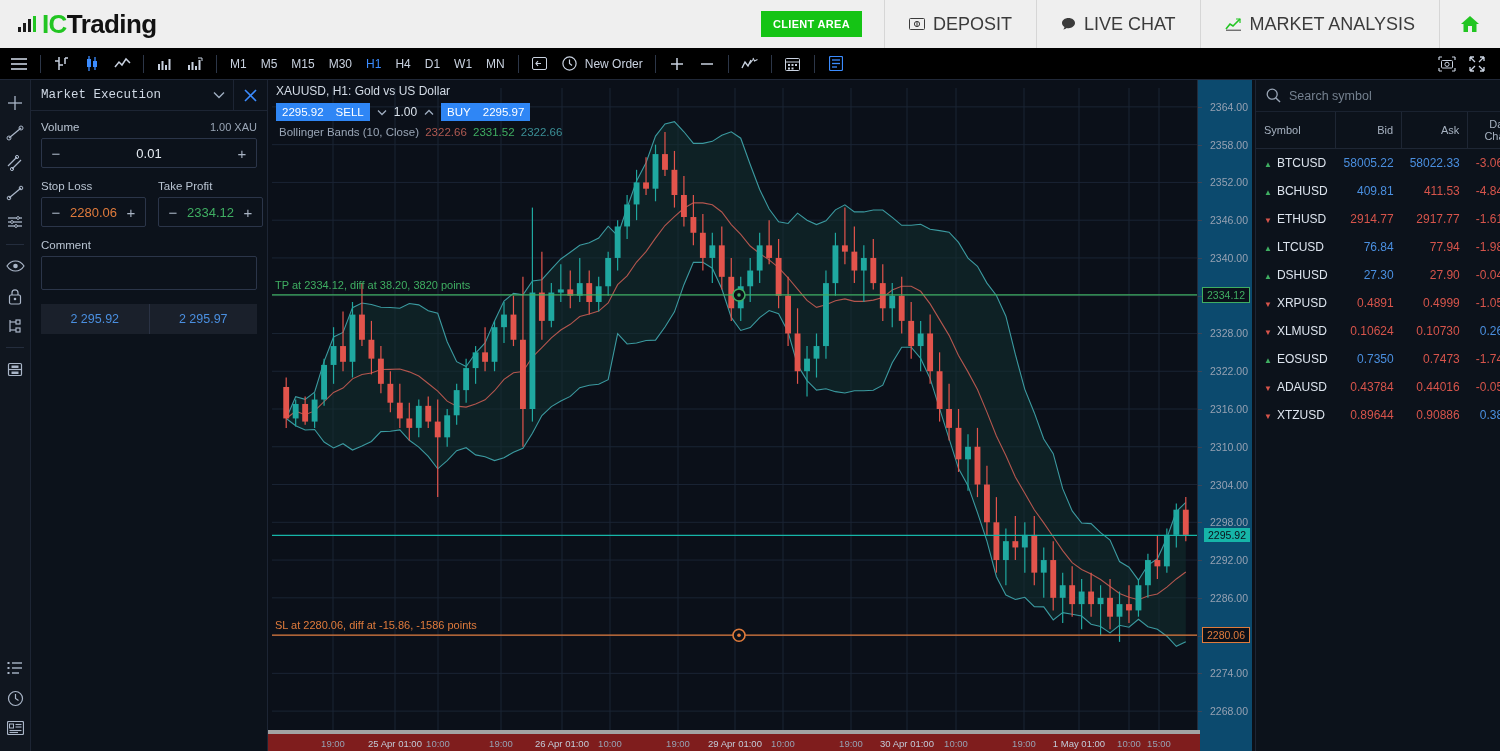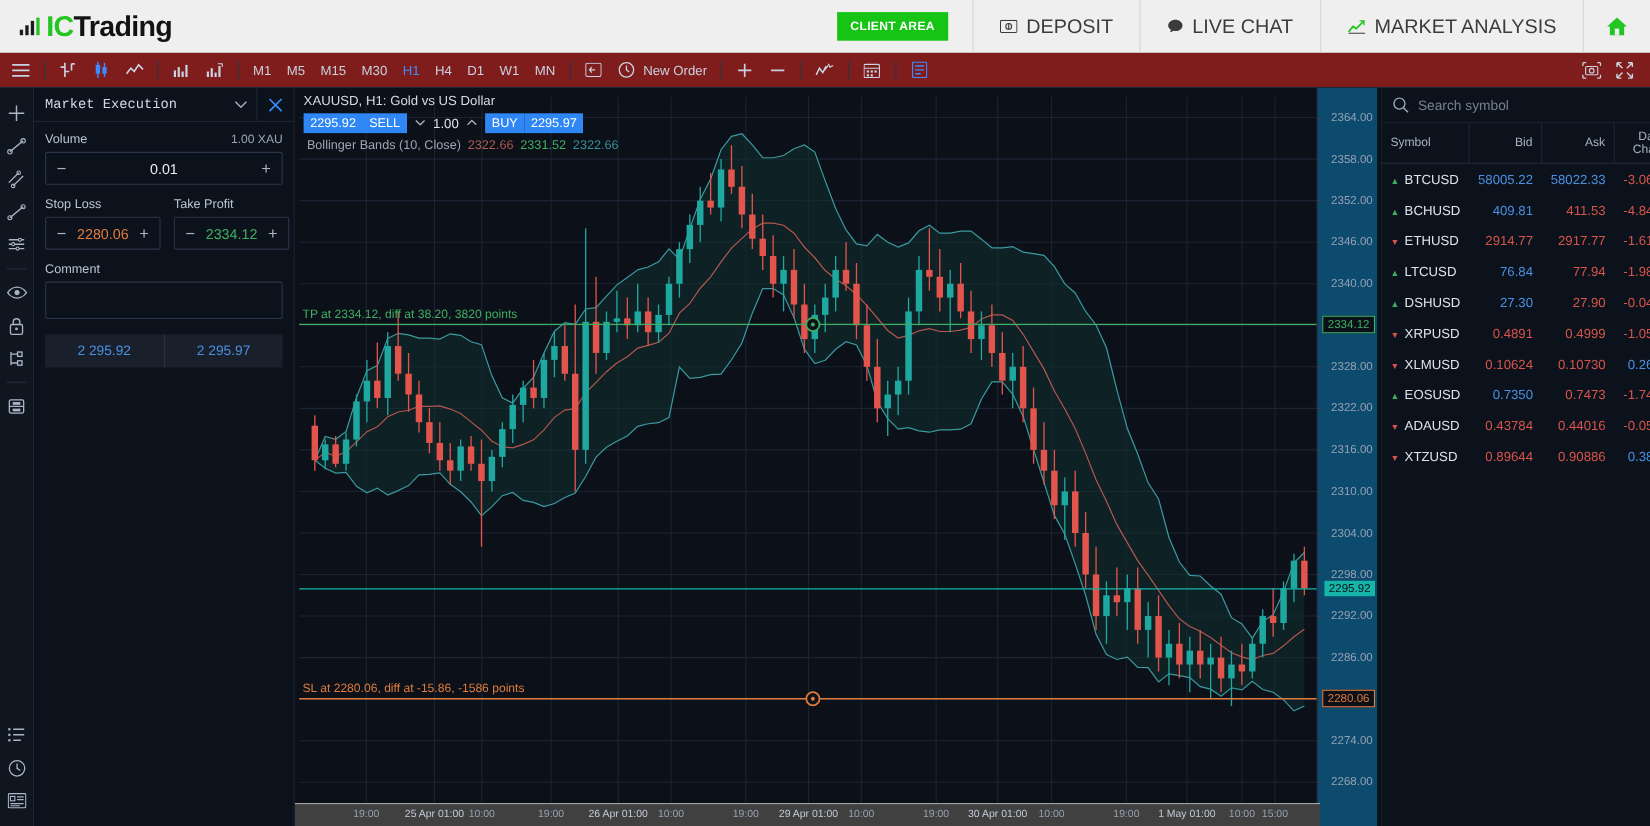--- a/index.html
+++ b/index.html
@@ -42,21 +42,21 @@
     padding: 0 24px;
     border-left: 1px solid #d6d6d6;
     color: #3b3b3b; font-size: 18px;
     cursor: pointer; white-space: nowrap;
   }
   .topnav-item.home { padding: 0 20px; }
   .ic { display: inline-flex; align-items: center; justify-content: center; }
   
   .toolbar {
     height: 32px; width: 1500px;
-    background: #7f1d1d;
+    background: #000000;
     border-bottom: 1px solid #202838;
     display: flex; align-items: center;
     padding-left: 4px;
     color: #c9d2e0;
   }
   .tb-btn {
     width: 30px; height: 30px;
     display: flex; align-items: center; justify-content: center;
     cursor: pointer; border-radius: 2px;
   }
@@ -171,21 +171,21 @@
   .pbadge {
     position: absolute; right: 2px; font-size: 10.5px;
     transform: translateY(-50%); padding: 1px 4px; white-space: nowrap;
   }
   .pbadge.tp { border: 1px solid #3fae62; color: #3fae62; background: #0b1019; }
   .pbadge.cur { background: #16b5a8; color: #0b1019; }
   .pbadge.sl { border: 1px solid #e07b3c; color: #e07b3c; background: #0b1019; }
   
   .taxis {
     position: absolute; left: 0; bottom: 0; height: 21px; right: 55px;
-    border-top: 1px solid #a3a3a3; background: #404040;
+    border-top: 4px solid #a3a3a3; background: #7f1d1d;
   }
   .ttick {
     position: absolute; top: 4px; font-size: 9.5px; color: #96a1b2;
     transform: translateX(-50%); white-space: nowrap;
   }
   .ttick.major { color: #c2cbd8; }
   
   .watch {
     width: 245px; flex: 0 0 245px; background: #0c121b;
     border-left: 1px solid #1d2534; color: #d5dde8;

